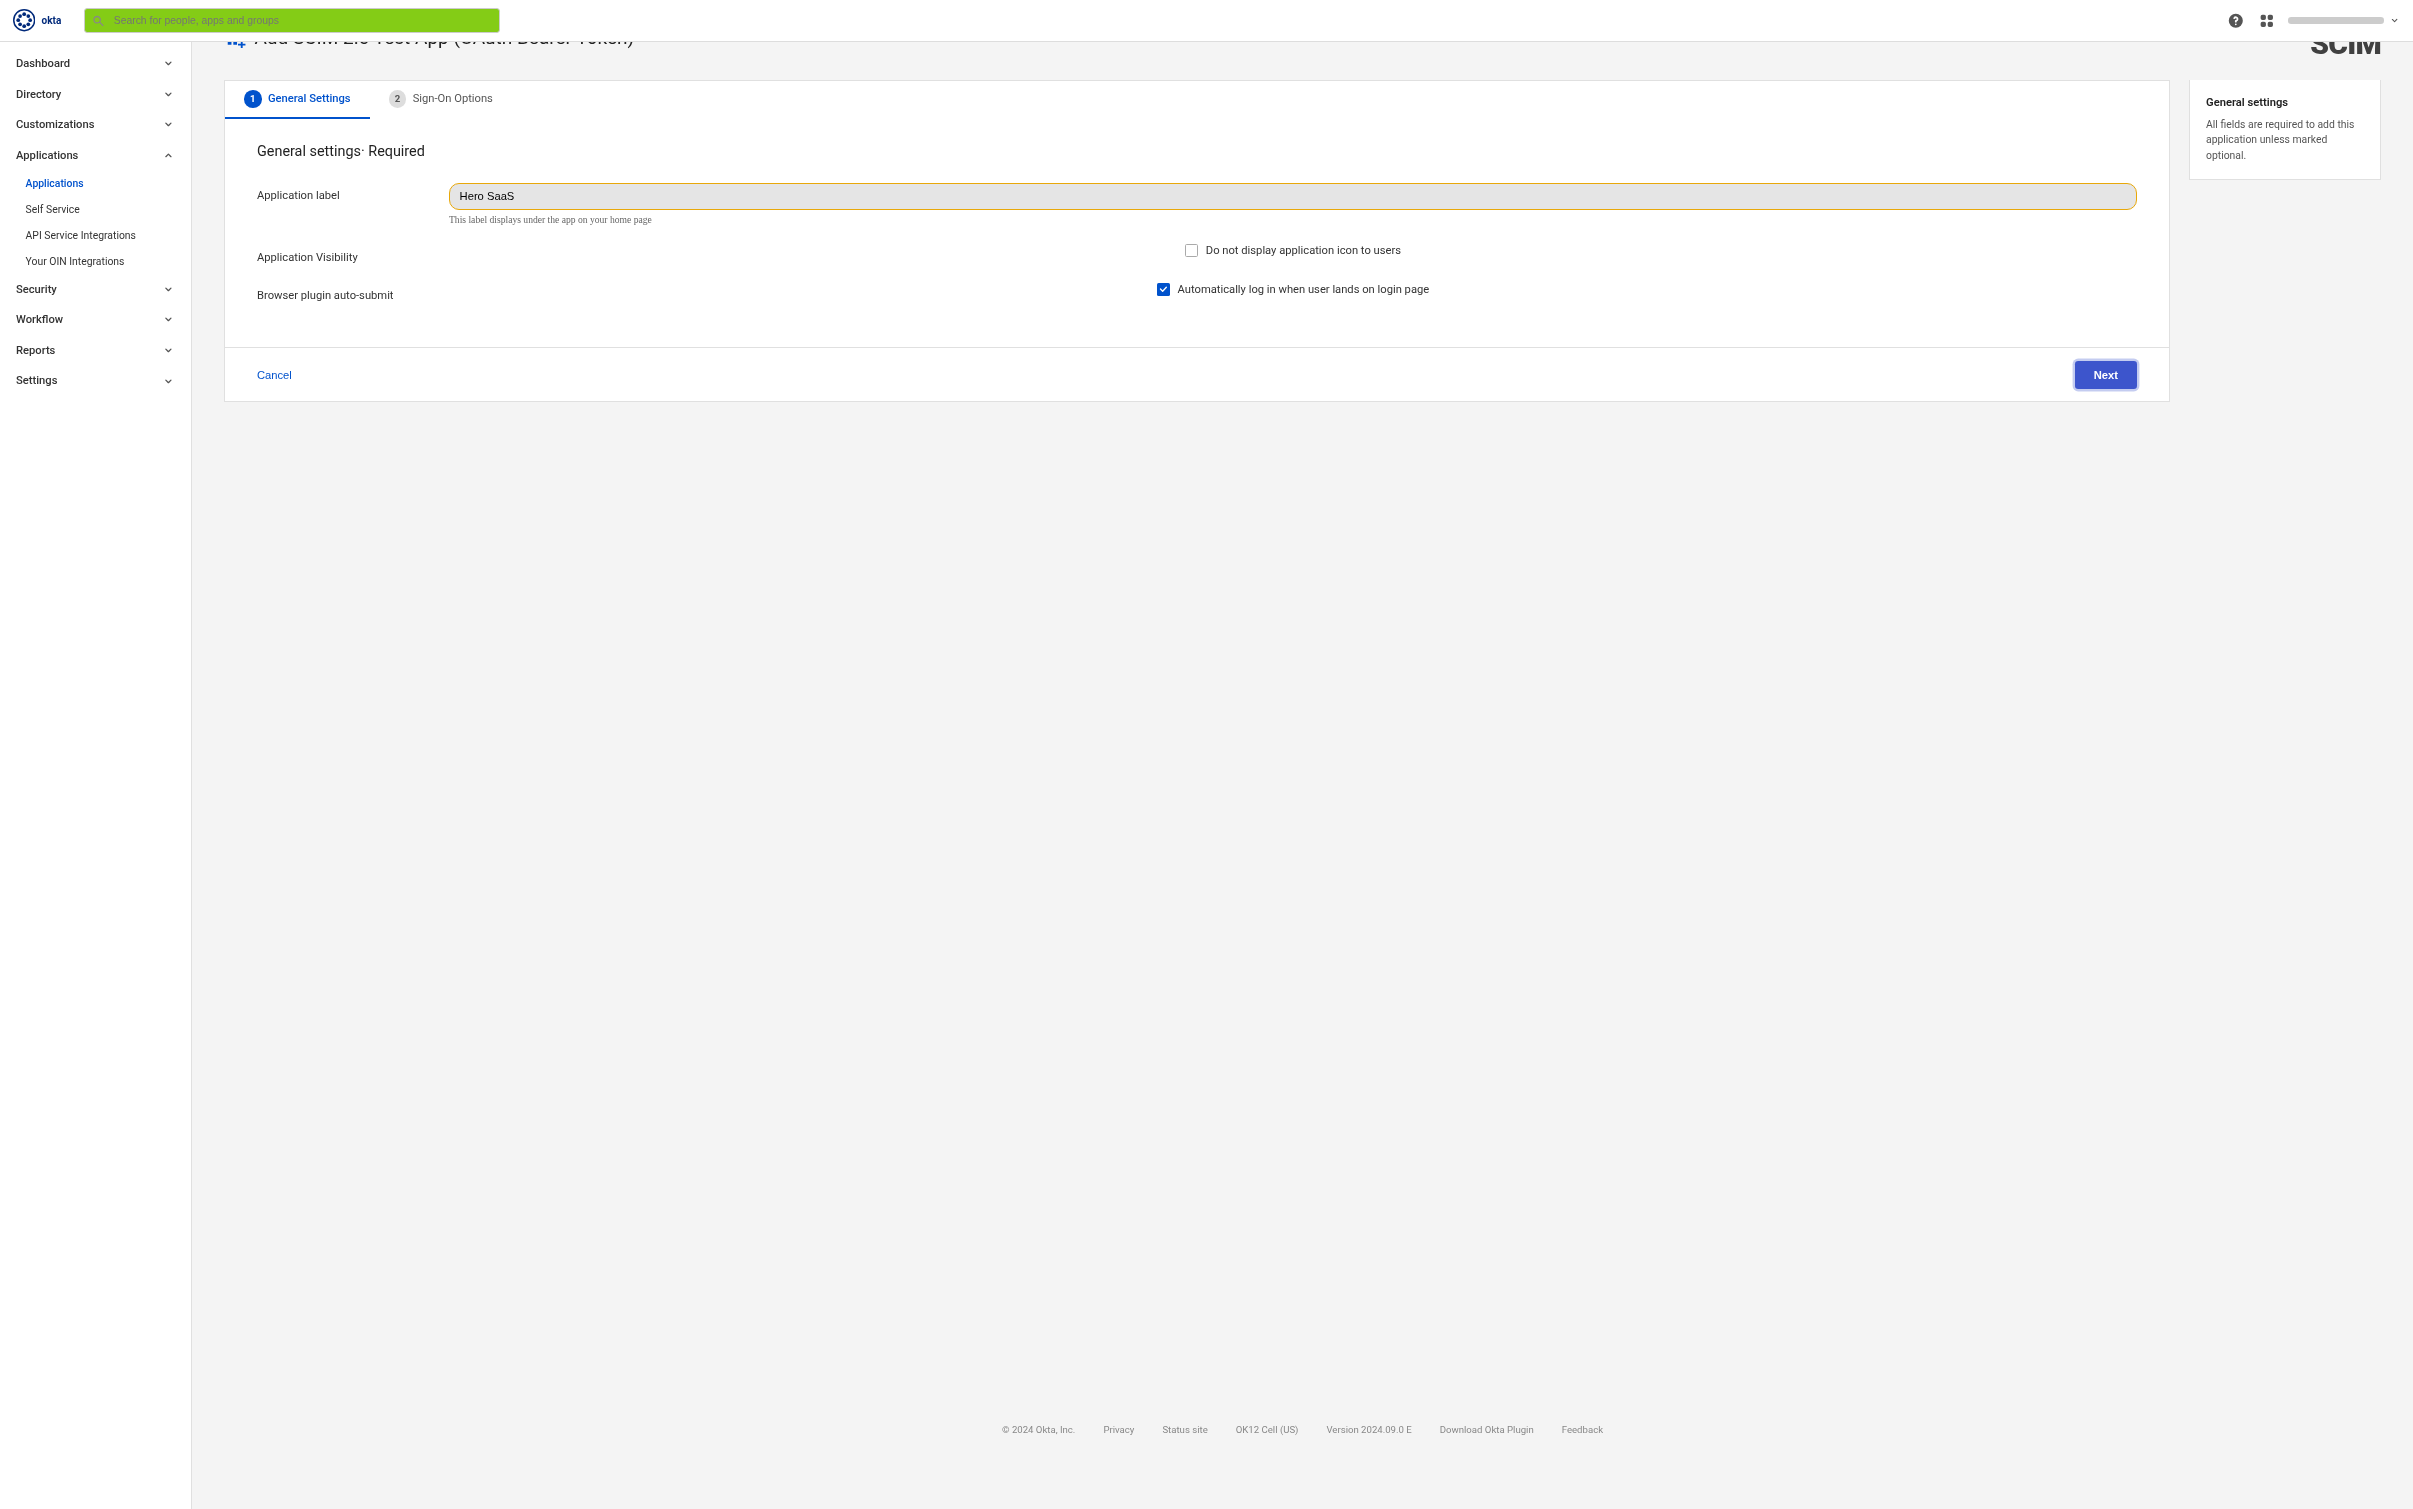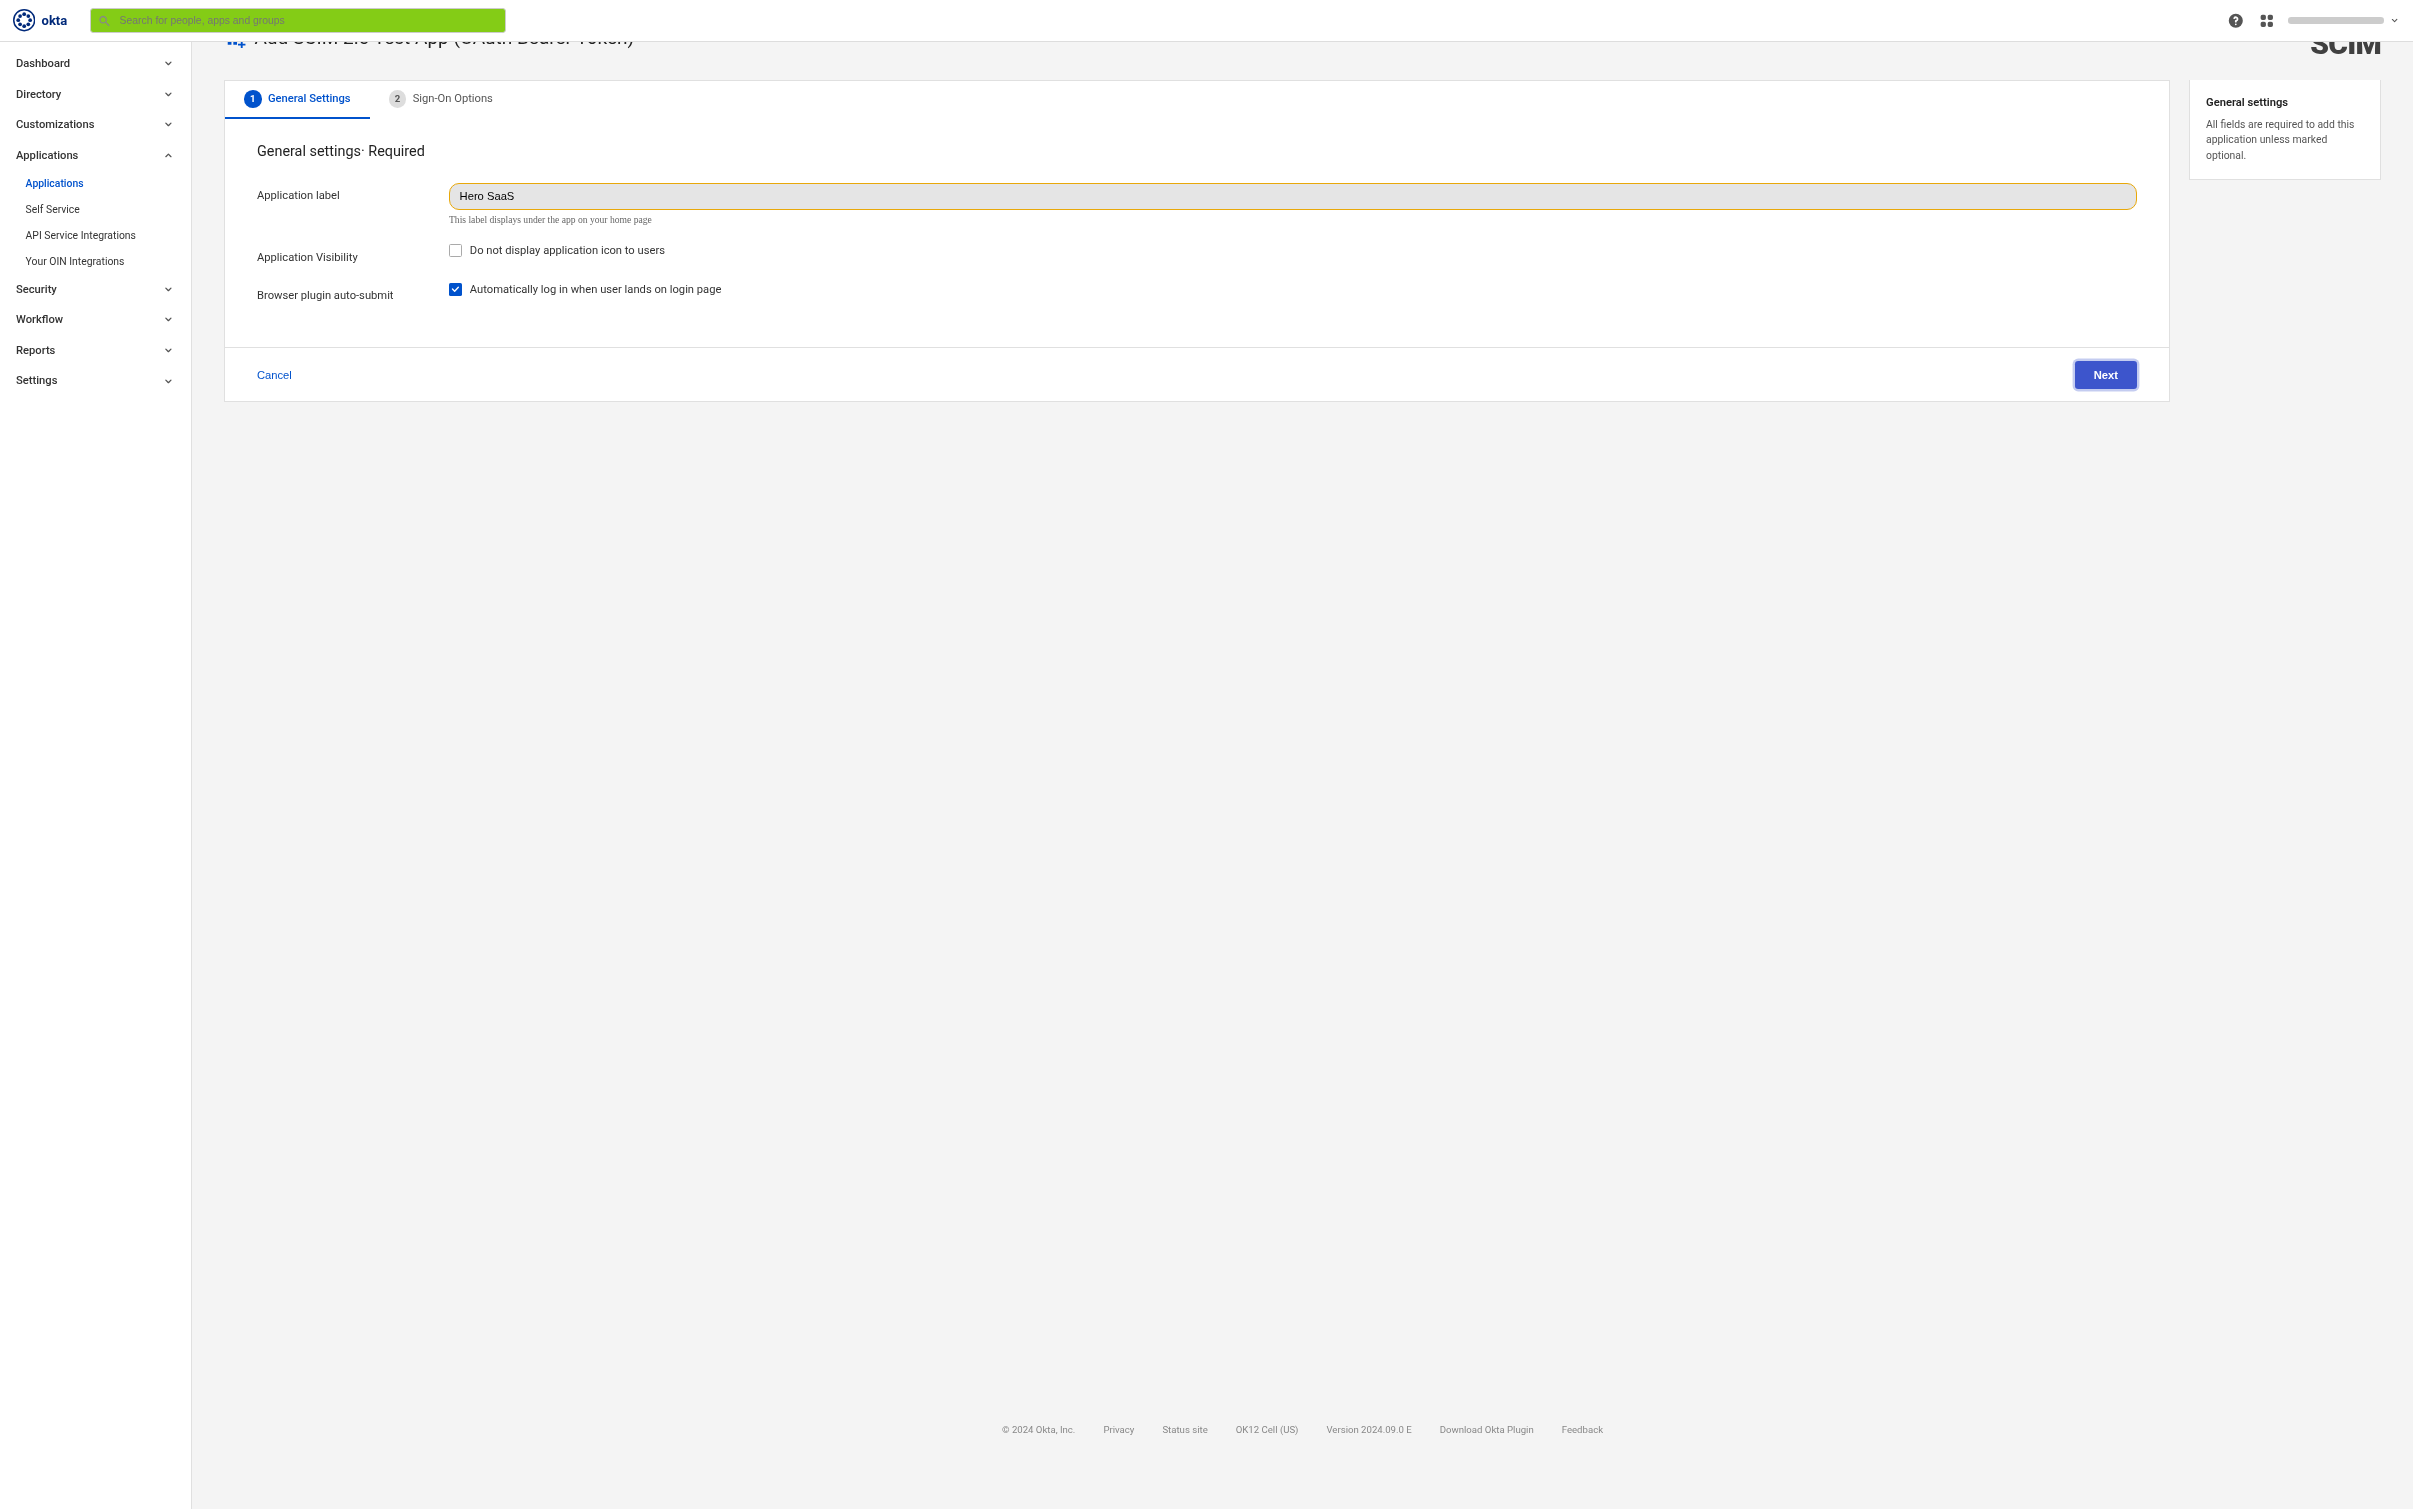--- a/index.html
+++ b/index.html
@@ -21,21 +21,21 @@
       align-items: center;
       padding: 0 12.8px;
       z-index: 100;
       gap: 9.6px;
     }
     .topnav-logo {
       display: flex;
       align-items: center;
       gap: 6.4px;
       font-weight: 700;
-      font-size: 13px;
+      font-size: 10px;
       color: #00297a;
     }
     .topnav-logo svg {
       width: 22.4px; height: 22.4px;
     }
     .topnav-search {
       flex: 1;
       max-width: 416px;
       margin-left: 12.8px;
     }
@@ -232,20 +232,21 @@
     .form-hint {
       font-size: 9.6px;
       color: #666;
       margin-top: 4.8px;
       font-family: Liberation Serif, serif;
     }
     .checkbox-row {
       display: flex;
       align-items: center;
       gap: 8px;
+      justify-content: center;
     }
     .checkbox-row label {
       font-size: 11.2px;
       color: #333;
       cursor: pointer;
     }
     .checkbox-checked {
       width: 12.8px; height: 12.8px;
       background: #0052cc;
       border: none;

